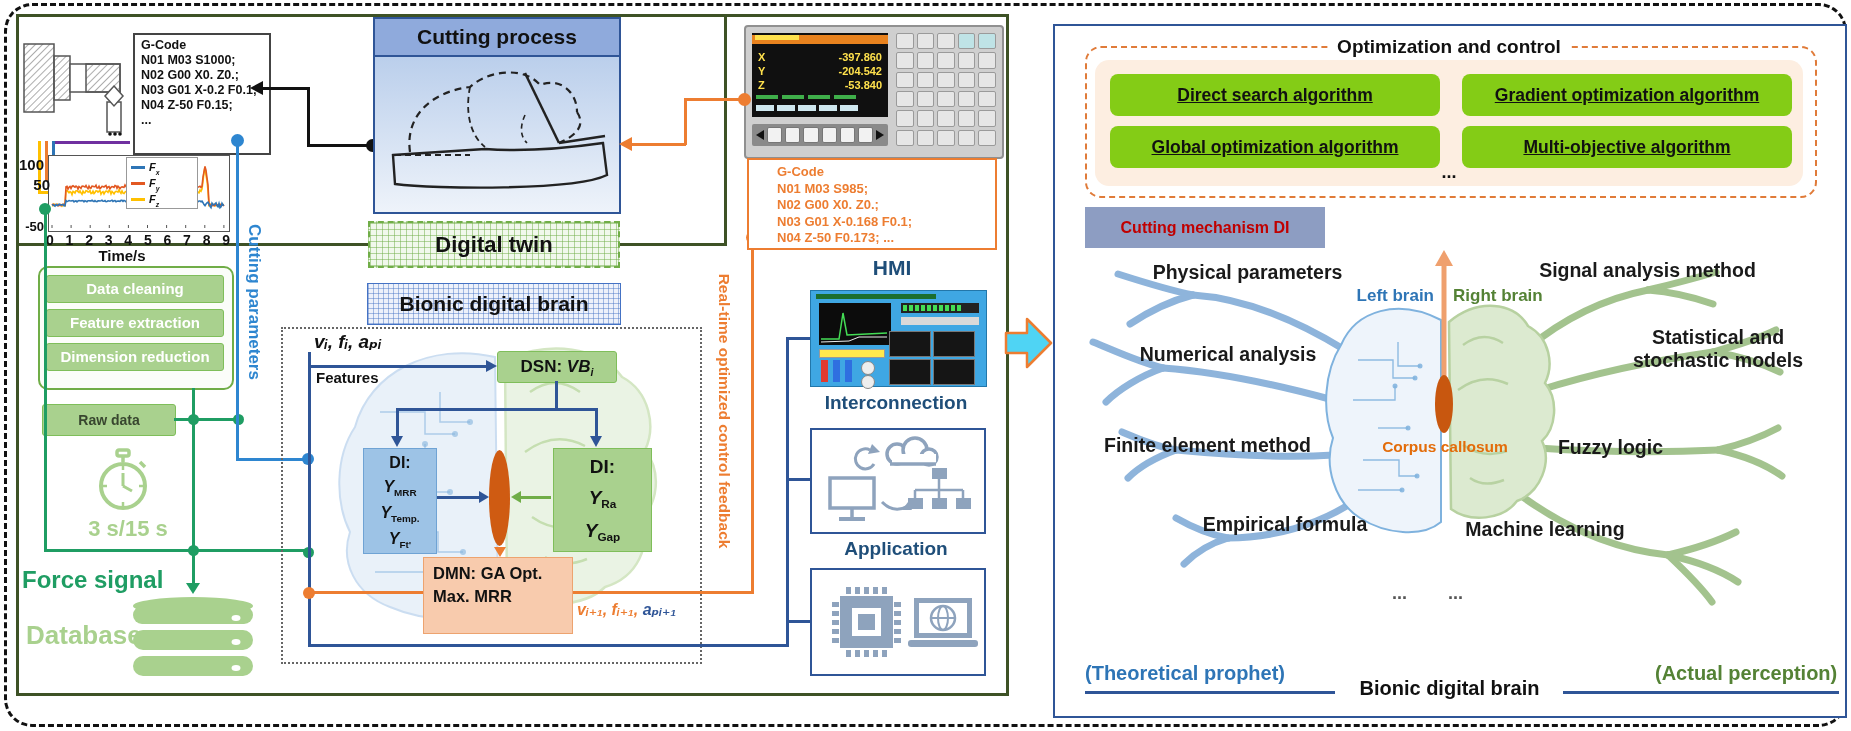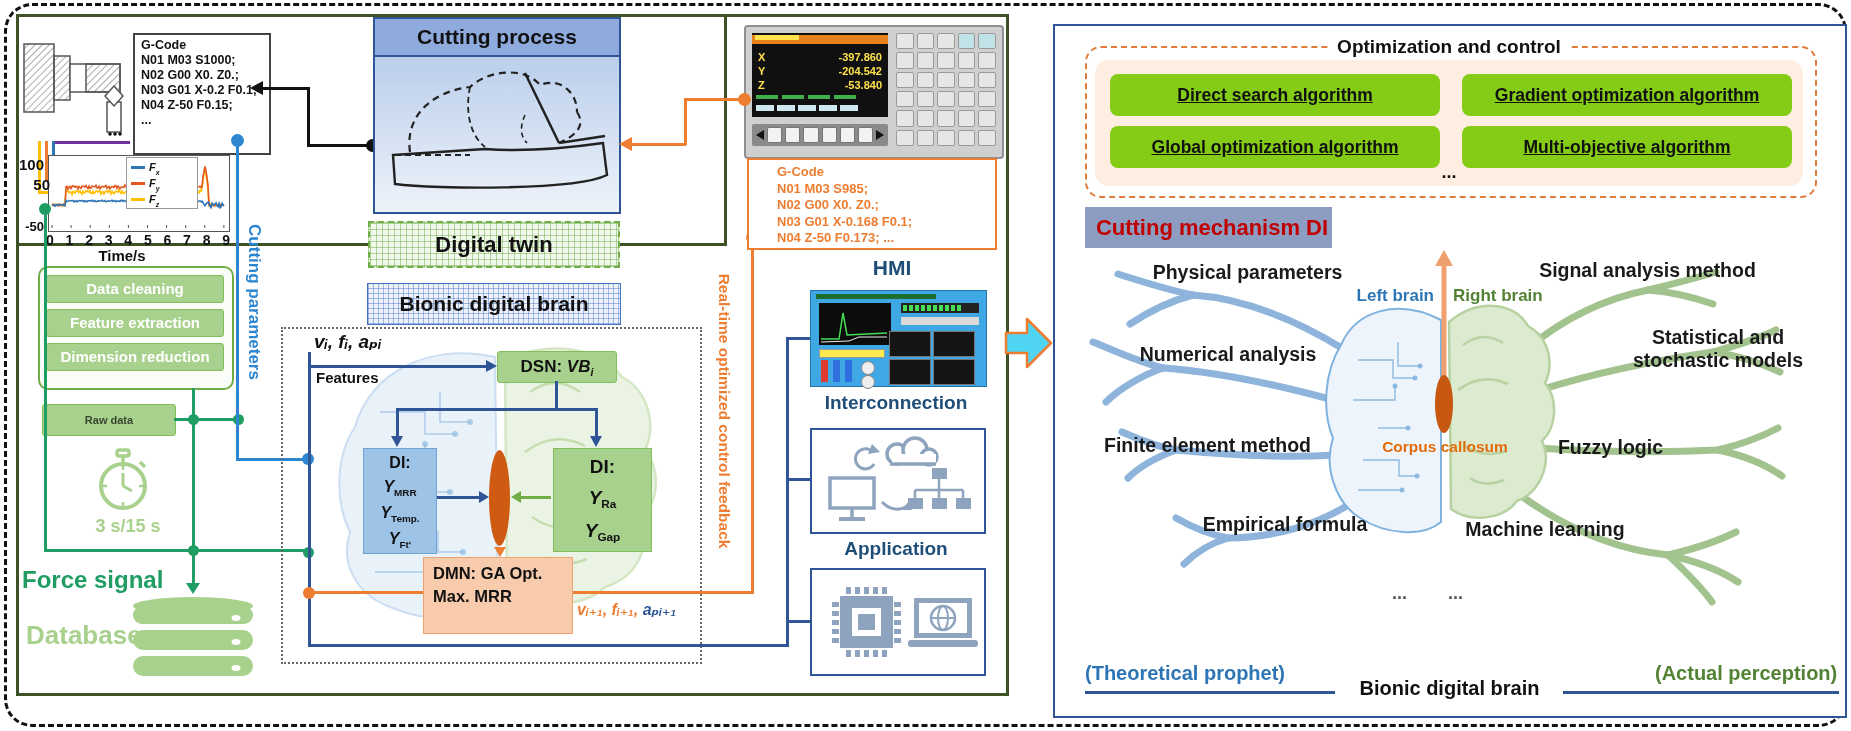--- a/index.html
+++ b/index.html
@@ -8,21 +8,21 @@
   .dot{position:absolute;border-radius:50%;}
   .tri{position:absolute;width:0;height:0;}
   .b{font-weight:bold;}
   .it{font-style:italic;}
   .sub{font-size:62%;position:relative;top:4px;}
   .ctr{text-align:center;}
   .grid-green{background-image:repeating-linear-gradient(0deg,rgba(112,173,71,.5) 0 1px,transparent 1px 6px),repeating-linear-gradient(90deg,rgba(112,173,71,.5) 0 1px,transparent 1px 6px);background-color:#f1f8ec;border:2px dashed #70ad47;}
   .grid-blue{background-image:repeating-linear-gradient(0deg,rgba(68,114,196,.45) 0 1px,transparent 1px 5px),repeating-linear-gradient(90deg,rgba(68,114,196,.45) 0 1px,transparent 1px 5px);background-color:#edf1fa;border:1.5px solid #4472c4;}
   .gbox{background:#a9d18e;border:1.5px solid #7fbe5a;border-radius:3px;color:#fff;font-weight:bold;text-align:center;}
   .algo{background:#84cc16;border-radius:8px;font-weight:bold;font-size:17.5px;text-align:center;line-height:42px;text-decoration:underline;}
-  .hseg{height:41px;font-weight:bold;font-size:22px;color:#c00000;text-align:center;line-height:41px;padding-left:7px;}
+  .hseg{height:41px;font-weight:bold;font-size:16px;color:#c00000;text-align:center;line-height:41px;}
   .maplabel{position:absolute;font-weight:bold;font-size:19.5px;text-align:center;color:#1a1a1a;}
   .key{background:#e6e6e6;border:1px solid #9a9a9a;border-radius:2px;}
 </style>
 </head>
 <body>
 
 <div class="a" style="left:4px;top:3px;right:4px;bottom:4px;border:3.5px dashed #111;border-radius:28px;"></div>
 
 <div class="a" style="left:16px;top:14px;width:987px;height:676px;border:3px solid #3e5226;background:#fff;"></div>
 
@@ -100,35 +100,35 @@
     <span>8</span>
     <span>9</span>
 </div>
 <div class="a b ctr" style="left:32px;top:247px;width:180px;font-size:15px;">Time/s</div>
 
 <div class="a" style="left:38px;top:266px;width:192px;height:120px;border:2px solid #70ad47;border-radius:10px;background:#fbfdf9;"></div>
 <div class="a gbox" style="left:46px;top:275px;width:176px;height:26px;font-size:15px;line-height:26px;">Data cleaning</div>
 <div class="a gbox" style="left:46px;top:309px;width:176px;height:26px;font-size:15px;line-height:26px;">Feature extraction</div>
 <div class="a gbox" style="left:46px;top:343px;width:176px;height:26px;font-size:15px;line-height:26px;">Dimension reduction</div>
 
-<div class="a gbox" style="left:42px;top:404px;width:132px;height:30px;font-size:11px;line-height:30px;color:#38462f;">Raw data</div>
+<div class="a gbox" style="left:42px;top:404px;width:132px;height:30px;font-size:14px;line-height:30px;color:#38462f;">Raw data</div>
 
 <svg class="a" style="left:92px;top:448px;" width="62" height="64" viewBox="0 0 62 64">
   <rect x="25" y="2" width="12" height="6" rx="2" fill="none" stroke="#a9d18e" stroke-width="3.5"></rect>
   <line x1="31" y1="8" x2="31" y2="14" stroke="#a9d18e" stroke-width="3.5"></line>
   <line x1="48" y1="14" x2="53" y2="19" stroke="#a9d18e" stroke-width="3.5"></line>
   <circle cx="31" cy="38" r="22" fill="none" stroke="#a9d18e" stroke-width="4"></circle>
   <line x1="31" y1="38" x2="31" y2="25" stroke="#a9d18e" stroke-width="3"></line>
   <line x1="31" y1="38" x2="40" y2="43" stroke="#a9d18e" stroke-width="3"></line>
   <line x1="31" y1="18" x2="31" y2="22" stroke="#a9d18e" stroke-width="2.5"></line>
   <line x1="31" y1="54" x2="31" y2="58" stroke="#a9d18e" stroke-width="2.5"></line>
   <line x1="11" y1="38" x2="15" y2="38" stroke="#a9d18e" stroke-width="2.5"></line>
   <line x1="47" y1="38" x2="51" y2="38" stroke="#a9d18e" stroke-width="2.5"></line>
 </svg>
-<div class="a b ctr" style="left:68px;top:516px;width:120px;font-size:18px;color:#a9d18e;">3 s/15 s</div>
+<div class="a b ctr" style="left:68px;top:516px;width:120px;font-size:22px;color:#a9d18e;">3 s/15 s</div>
 
 <div class="a b" style="left:22px;top:566px;font-size:24px;color:#1f9d63;">Force signal</div>
 <svg class="a" style="left:130px;top:594px;" width="126" height="92" viewBox="0 0 126 92">
   <ellipse cx="63" cy="12" rx="60" ry="9" fill="#a9d18e"></ellipse>
   <rect x="3" y="12" width="120" height="18" rx="9" fill="#a9d18e"></rect>
   <rect x="3" y="36" width="120" height="20" rx="10" fill="#a9d18e"></rect>
   <rect x="3" y="62" width="120" height="20" rx="10" fill="#a9d18e"></rect>
   <ellipse cx="106" cy="24" rx="4.5" ry="3" fill="#fff"></ellipse>
   <ellipse cx="106" cy="48" rx="4.5" ry="3" fill="#fff"></ellipse>
   <ellipse cx="106" cy="74" rx="4.5" ry="3" fill="#fff"></ellipse>

